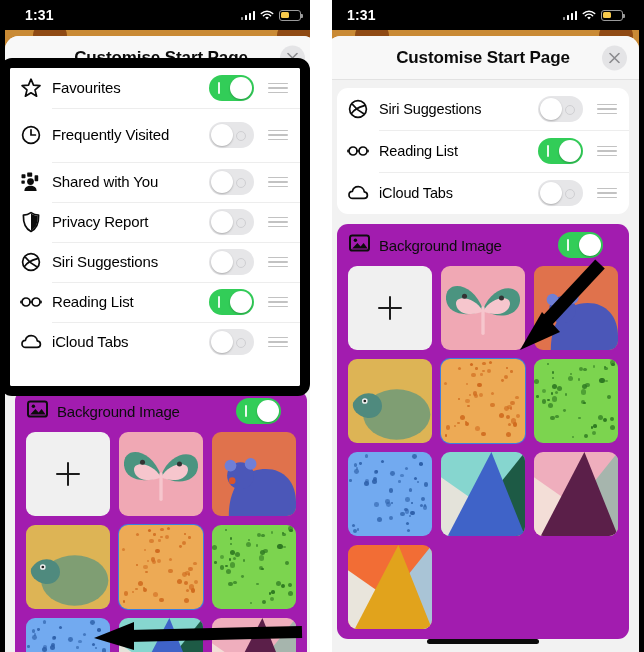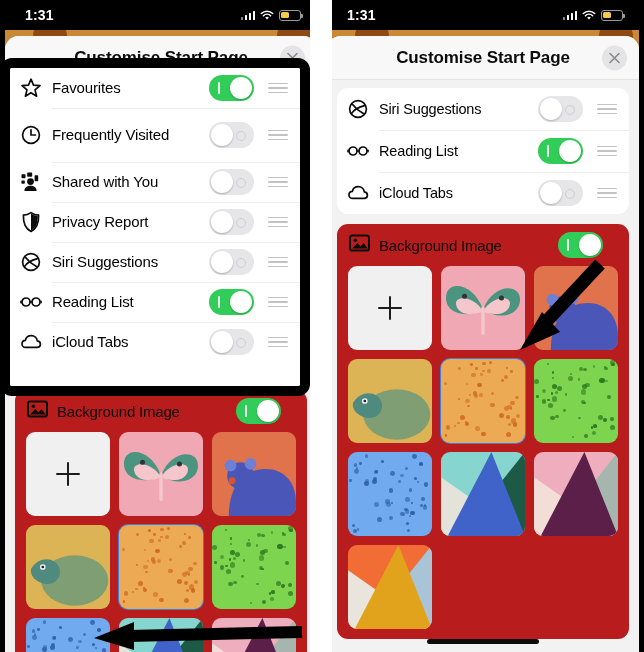--- a/index.html
+++ b/index.html
@@ -115,21 +115,21 @@
     background: rgba(255,255,255,.9); border-radius: 1px;
   }
   .toggle.off::after {
     content:''; position:absolute; right: 8px; top: 9px; width: 8px; height: 8px;
     border: 1.3px solid #cfcfd2; border-radius: 50%;
   }
   .grip { flex: 0 0 20px; display:flex; flex-direction:column; gap:3px; }
   .grip span { display:block; height: 1.6px; background:#c2c2c2; border-radius: 1px; }
 
   
-  .bg-card { background:#b91c1c; border-radius: 11px; margin-top: 10px; padding: 0 0 10px; }
+  .bg-card { background:#a21caf; border-radius: 11px; margin-top: 10px; padding: 0 0 10px; }
   .bg-head { display:flex; align-items:center; height: 42px; padding: 0 12px 0 12px; }
   .bg-head .ico { width: 30px; flex:0 0 30px; }
   .bg-title { flex:1; font-size: 15px; color:#0c0c0c; letter-spacing:-.2px; }
 
   .thumbs { display:grid; grid-template-columns: repeat(3, 1fr); gap: 9px; padding: 0 11px; }
   .thumb { aspect-ratio: 1 / 1; border-radius: 9px; overflow:hidden; position: relative; }
   .thumb.add {
     background: #f0f0f0; display:flex; align-items:center; justify-content:center;
   }
   .plus { width: 24px; height: 24px; position: relative; }

